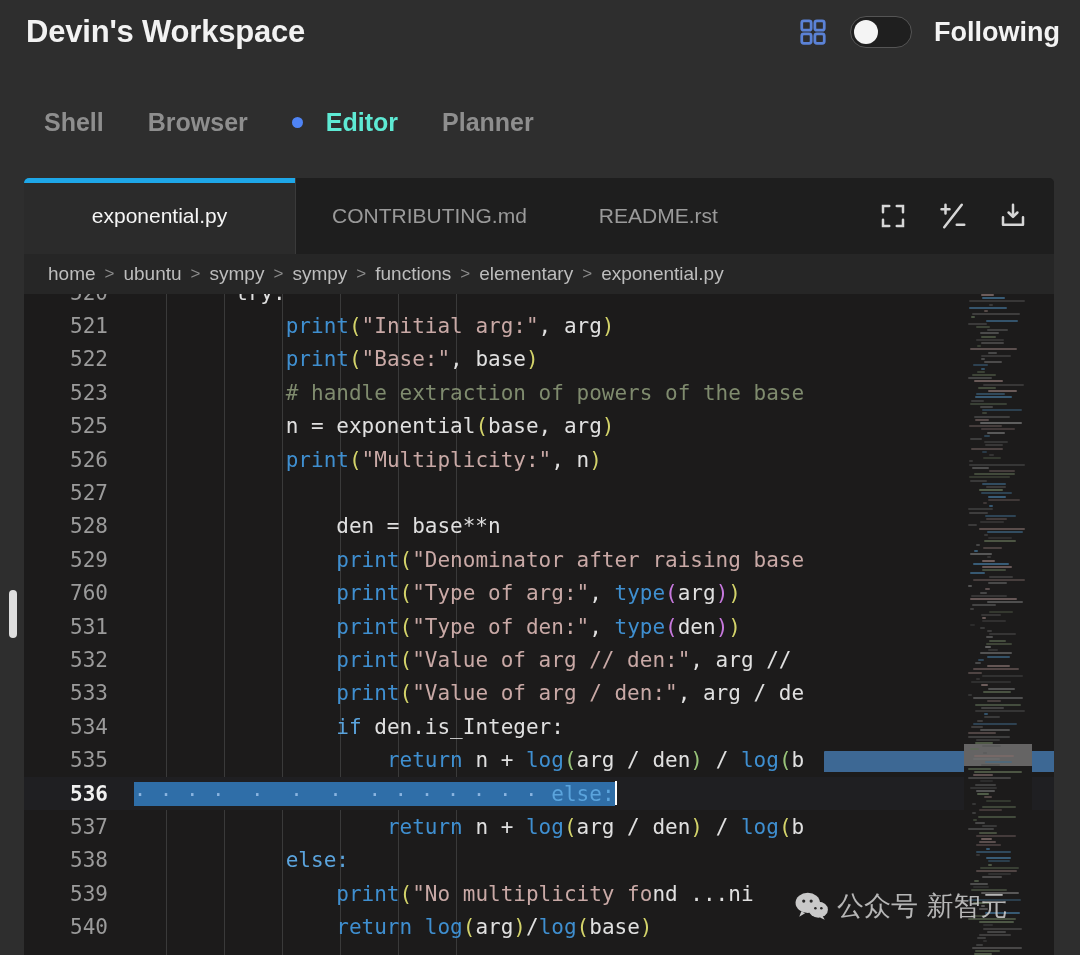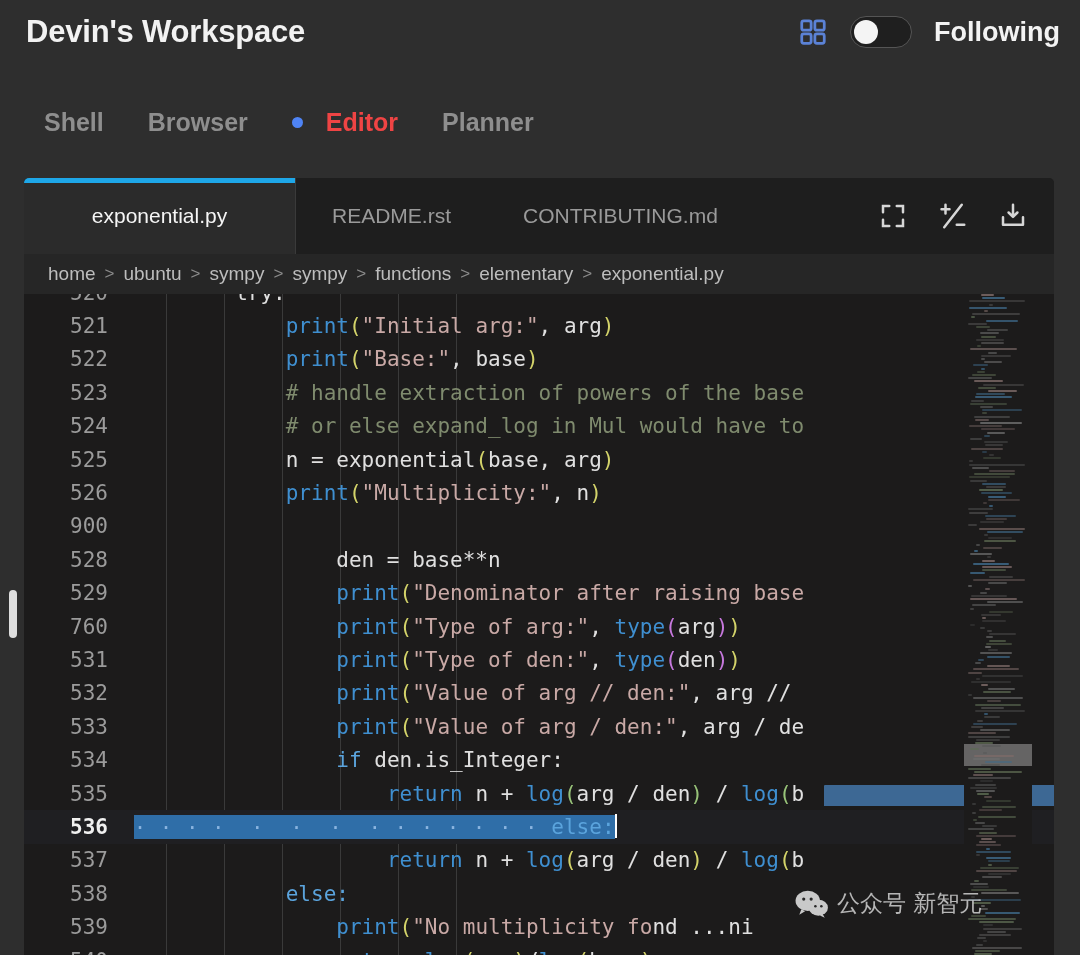--- a/index.html
+++ b/index.html
@@ -38,21 +38,21 @@
   
   .topnav {
     position: absolute; left: 44px; top: 108px;
     display: flex; align-items: center; gap: 44px;
   }
   .topnav-item {
     font-size: 25px; color: #8e8e8e; font-weight: bold;
     display: flex; align-items: center; gap: 9px;
     white-space: nowrap;
   }
-  .topnav-item.active { color: #ef4444; gap: 23px; }
+  .topnav-item.active { color: #5eead4; gap: 23px; }
   .nav-dot {
     width: 11px; height: 11px; border-radius: 50%;
     background: #4f84f5; display: inline-block;
   }
 
   
   .editor-panel {
     position: absolute; left: 24px; top: 178px;
     width: 1030px; height: 790px;
     background: #262626; border-radius: 5px 5px 0 0;
@@ -152,21 +152,21 @@
     position: absolute; left: 9px; top: 590px;
     width: 8px; height: 48px; border-radius: 4px; background: #dedede;
   }
 
   
   .watermark {
     position: absolute; left: 795px; top: 888px;
     display: flex; align-items: center; gap: 8px;
     opacity: 0.82; pointer-events: none;
   }
-  .wm-text { font-size: 23px; color: #d8d8d8; font-family: "DejaVu Sans", sans-serif; }
+  .wm-text { font-size: 27px; color: #d8d8d8; font-family: "DejaVu Sans", sans-serif; }
   .wm-logo { width: 34px; height: 28px; display: block; }
 </style>
 </head>
 <body>
 
 <div id="app">
 
   <div class="header">
     <div class="ws-title">Devin's Workspace</div>
     <div class="header-right">
@@ -201,24 +201,24 @@
     </div>
   </div>
 
   <div class="editor-panel">
 
     <div class="tabbar">
       <div class="file-tab active">
         <span>exponential.py</span>
       </div>
       <div class="file-tab">
-        <span>README.rst</span>
+        <span>CONTRIBUTING.md</span>
       </div>
       <div class="file-tab">
-        <span>CONTRIBUTING.md</span>
+        <span>README.rst</span>
       </div>
       <div class="tab-tools">
         <span>
           <svg class="tool-icon" viewBox="0 0 24 24" fill="none" stroke="#d6d6d6" stroke-width="2" stroke-linecap="round">
             <path d="M4 9V4h5M20 9V4h-5M4 15v5h5M20 15v5h-5"></path>
           </svg>
         </span>
         <span>
           <svg class="tool-icon" viewBox="0 0 24 24" fill="none" stroke="#d6d6d6" stroke-width="2" stroke-linecap="round">
             <path d="M6 3v7M2.8 6.5h6.4M19 3L5 21M15 19h6"></path>
@@ -256,24 +256,23 @@
         <div class="guide" style="left:148px"></div>
         <div class="guide" style="left:206px"></div>
         <div class="guide" style="left:264px"></div>
         <div class="guide" style="left:322px"></div>
       </div>
       <div class="code-scroll" id="code-scroll">
           <div class="code-row"><span class="ln">520</span><span class="code-text"><span class="pl">        try:</span></span></div>
           <div class="code-row"><span class="ln">521</span><span class="code-text"><span class="pl">            </span><span class="k">print</span><span class="pun">(</span><span class="str">"Initial arg:"</span><span class="pl">, arg</span><span class="pun">)</span></span></div>
           <div class="code-row"><span class="ln">522</span><span class="code-text"><span class="pl">            </span><span class="k">print</span><span class="pun">(</span><span class="str">"Base:"</span><span class="pl">, base</span><span class="pun">)</span></span></div>
           <div class="code-row"><span class="ln">523</span><span class="code-text"><span class="pl">            </span><span class="cmt"># handle extraction of powers of the base</span></span></div>
-          <div class="code-row"><span class="ln">524</span><span class="code-text"><span class="pl">            </span><span class="cmt"># or else expand_log in Mul would have to</span></span></div>
           <div class="code-row"><span class="ln">525</span><span class="code-text"><span class="pl">            n = exponential</span><span class="pun">(</span><span class="pl">base, arg</span><span class="pun">)</span></span></div>
           <div class="code-row"><span class="ln">526</span><span class="code-text"><span class="pl">            </span><span class="k">print</span><span class="pun">(</span><span class="str">"Multiplicity:"</span><span class="pl">, n</span><span class="pun">)</span></span></div>
-          <div class="code-row"><span class="ln">900</span></div>
+          <div class="code-row"><span class="ln">527</span></div>
           <div class="code-row"><span class="ln">528</span><span class="code-text"><span class="pl">                den = base**n</span></span></div>
           <div class="code-row"><span class="ln">529</span><span class="code-text"><span class="pl">                </span><span class="k">print</span><span class="pun">(</span><span class="str">"Denominator after raising base</span></span></div>
           <div class="code-row"><span class="ln">760</span><span class="code-text"><span class="pl">                </span><span class="k">print</span><span class="pun">(</span><span class="str">"Type of arg:"</span><span class="pl">, </span><span class="k">type</span><span class="mag">(</span><span class="pl">arg</span><span class="mag">)</span><span class="pun">)</span></span></div>
           <div class="code-row"><span class="ln">531</span><span class="code-text"><span class="pl">                </span><span class="k">print</span><span class="pun">(</span><span class="str">"Type of den:"</span><span class="pl">, </span><span class="k">type</span><span class="mag">(</span><span class="pl">den</span><span class="mag">)</span><span class="pun">)</span></span></div>
           <div class="code-row"><span class="ln">532</span><span class="code-text"><span class="pl">                </span><span class="k">print</span><span class="pun">(</span><span class="str">"Value of arg // den:"</span><span class="pl">, arg // </span></span></div>
           <div class="code-row"><span class="ln">533</span><span class="code-text"><span class="pl">                </span><span class="k">print</span><span class="pun">(</span><span class="str">"Value of arg / den:"</span><span class="pl">, arg / de</span></span></div>
           <div class="code-row"><span class="ln">534</span><span class="code-text"><span class="pl">                </span><span class="kw">if</span><span class="pl"> den.is_Integer:</span></span></div>
           <div class="code-row"><span class="ln">535</span><span class="code-text"><span class="pl">                    </span><span class="k">return</span><span class="pl"> n + </span><span class="k">log</span><span class="grn">(</span><span class="pl">arg / den</span><span class="grn">)</span><span class="pl"> / </span><span class="k">log</span><span class="grn">(</span><span class="pl">b</span><span class="selline" style="left: 690px; width: 272px; mix-blend-mode: screen; opacity: 0.75;"></span></span></div>
           <div class="code-row current"><span class="ln">536</span><span class="code-text"><span class="sel" style="padding-left: 0px;"><span class="ws-dots">· · · ·  ·  ·  ·  · · · · · · · </span><span class="kw">else:</span></span><span class="caret"></span></span></div>
           <div class="code-row"><span class="ln">537</span><span class="code-text"><span class="pl">                    </span><span class="k">return</span><span class="pl"> n + </span><span class="k">log</span><span class="pun">(</span><span class="pl">arg / den</span><span class="pun">)</span><span class="pl"> / </span><span class="k">log</span><span class="pun">(</span><span class="pl">b</span></span></div>

